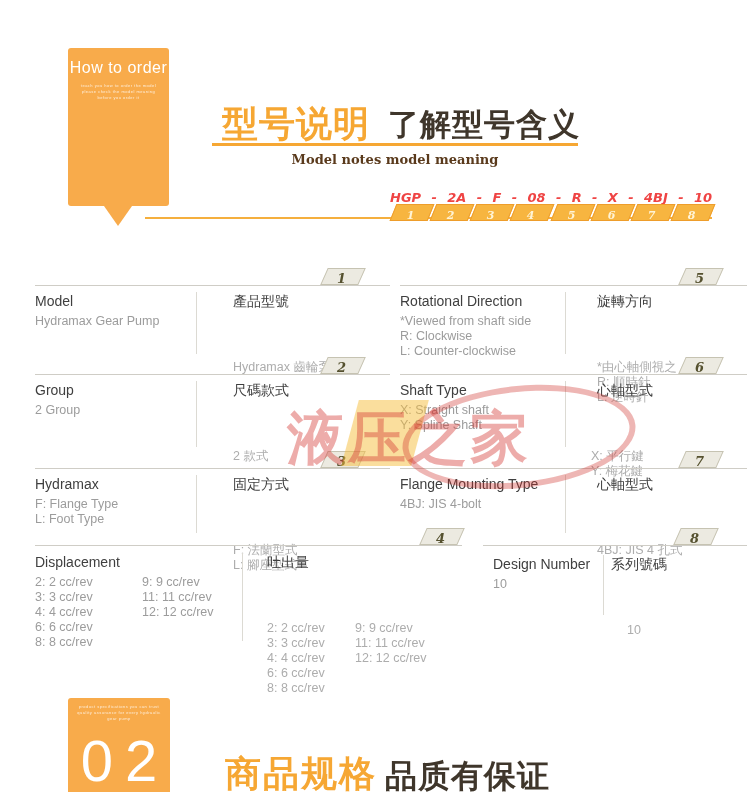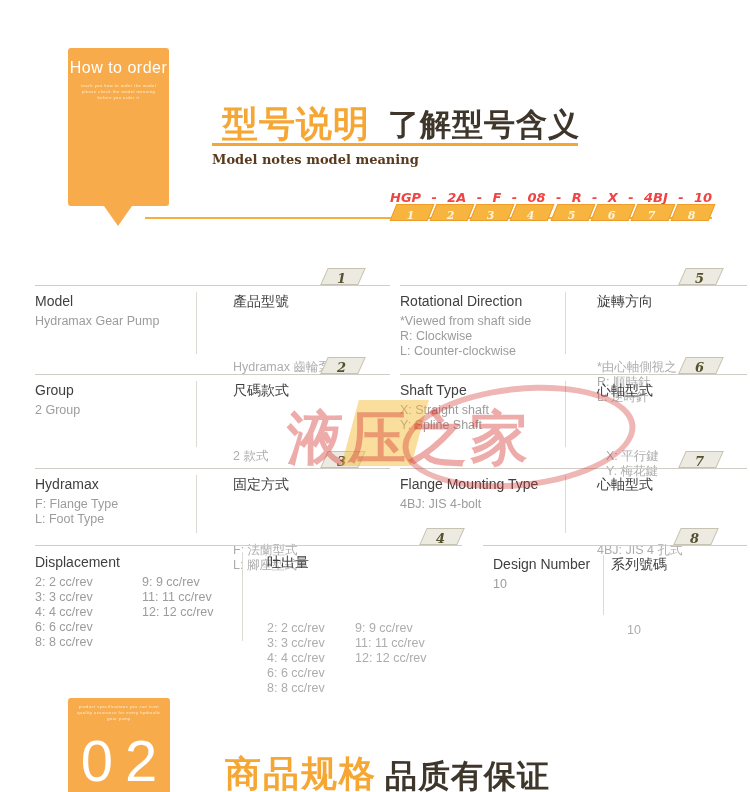--- a/index.html
+++ b/index.html
@@ -14,21 +14,21 @@
   .badge .bnum{font-size:58px;font-weight:400;letter-spacing:12px;padding-left:12px;
                margin-top:10px;line-height:1;}
   .badge-pointer{position:absolute;width:0;height:0;border-left:14px solid transparent;
                  border-right:14px solid transparent;border-top:20px solid #F8AB4B;}
 
   
   .h-title{position:absolute;font-size:36px;font-weight:bold;color:#F6A733;letter-spacing:1px;}
   .h-sub{position:absolute;font-size:31px;font-weight:bold;color:#3F362B;letter-spacing:1px;}
   .h-underline{position:absolute;height:3px;background:#F6A733;}
   .h-caption{position:absolute;font-family:"DejaVu Serif","Liberation Serif",serif;
-             font-size:13px;font-weight:bold;color:#5A3A1C;text-align:left;}
+             font-size:13px;font-weight:bold;color:#5A3A1C;text-align:center;}
 
   
   .code-row{position:absolute;left:390px;top:190px;width:322px;display:flex;
             justify-content:space-between;align-items:center;
             font-family:"DejaVu Sans",sans-serif;font-style:italic;font-weight:bold;
             font-size:13px;color:#ef4444;}
   .amber-line{position:absolute;left:145px;top:217px;width:567px;height:2px;background:#F5AF3D;}
   .tags-row{position:absolute;left:393px;top:204px;width:319px;display:flex;
             justify-content:space-between;}
   .tag{display:inline-block;width:36px;height:15px;transform:skewX(-22deg);
@@ -143,21 +143,21 @@
   </div>
 
   <div class="sec" style="left:400px;top:357px;width:347px;height:92px;">
     <div class="line"></div>
     <div class="gtag" style="left:282px;"><i>6</i></div>
     <div class="sec-title" style="left:0;top:25px;">Shaft Type</div>
     <div class="sec-body" style="left:0;top:46px;">X: Straight shaft
 Y: Spline Shaft</div>
     <div class="vdiv" style="left:165px;top:24px;height:66px;"></div>
     <div class="sec-title" style="left:197px;top:25px;">心軸型式</div>
-    <div class="sec-body zh" style="left:206px;top:46px;">X: 平行鍵
+    <div class="sec-body zh" style="left:191px;top:46px;">X: 平行鍵
 Y: 梅花鍵</div>
   </div>
 
   <div class="sec" style="left:35px;top:451px;width:355px;height:90px;">
     <div class="line"></div>
     <div class="gtag" style="left:289px;"><i>3</i></div>
     <div class="sec-title" style="left:0;top:25px;">Hydramax</div>
     <div class="sec-body" style="left:0;top:46px;">F: Flange Type
 L: Foot Type</div>
     <div class="vdiv" style="left:161px;top:24px;height:58px;"></div>

